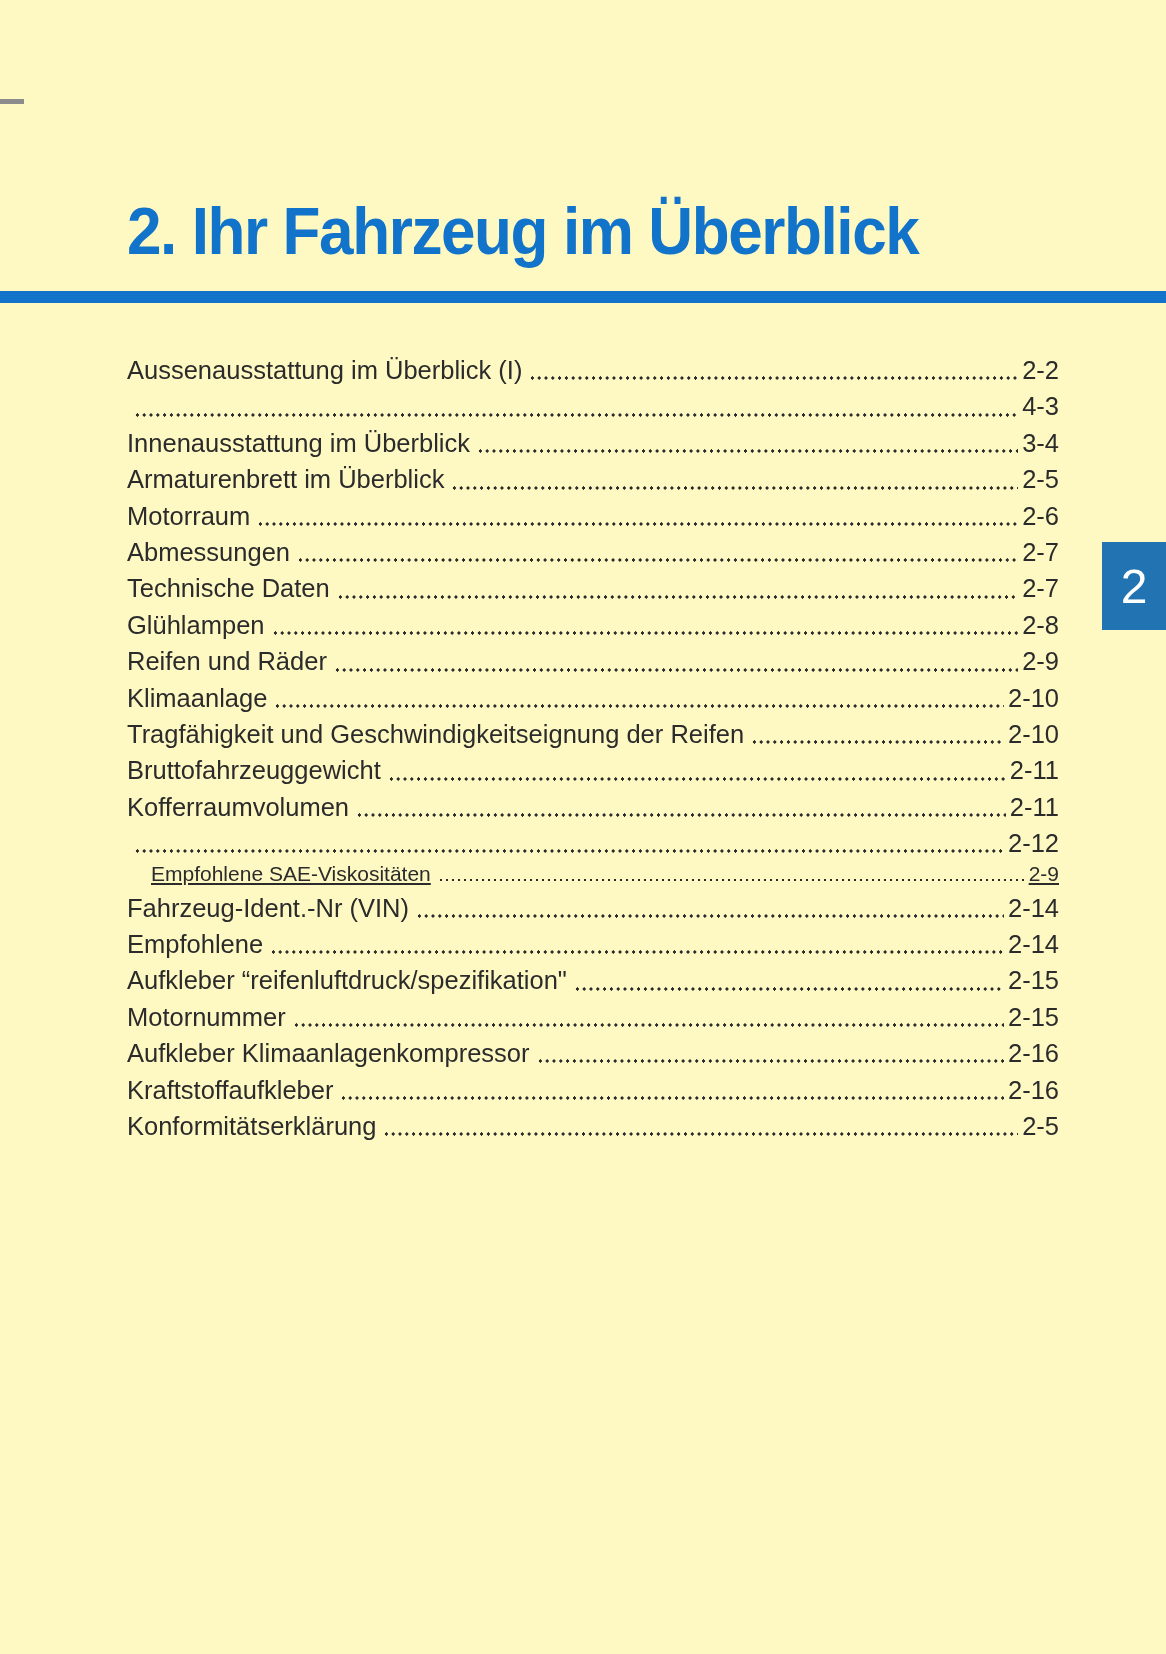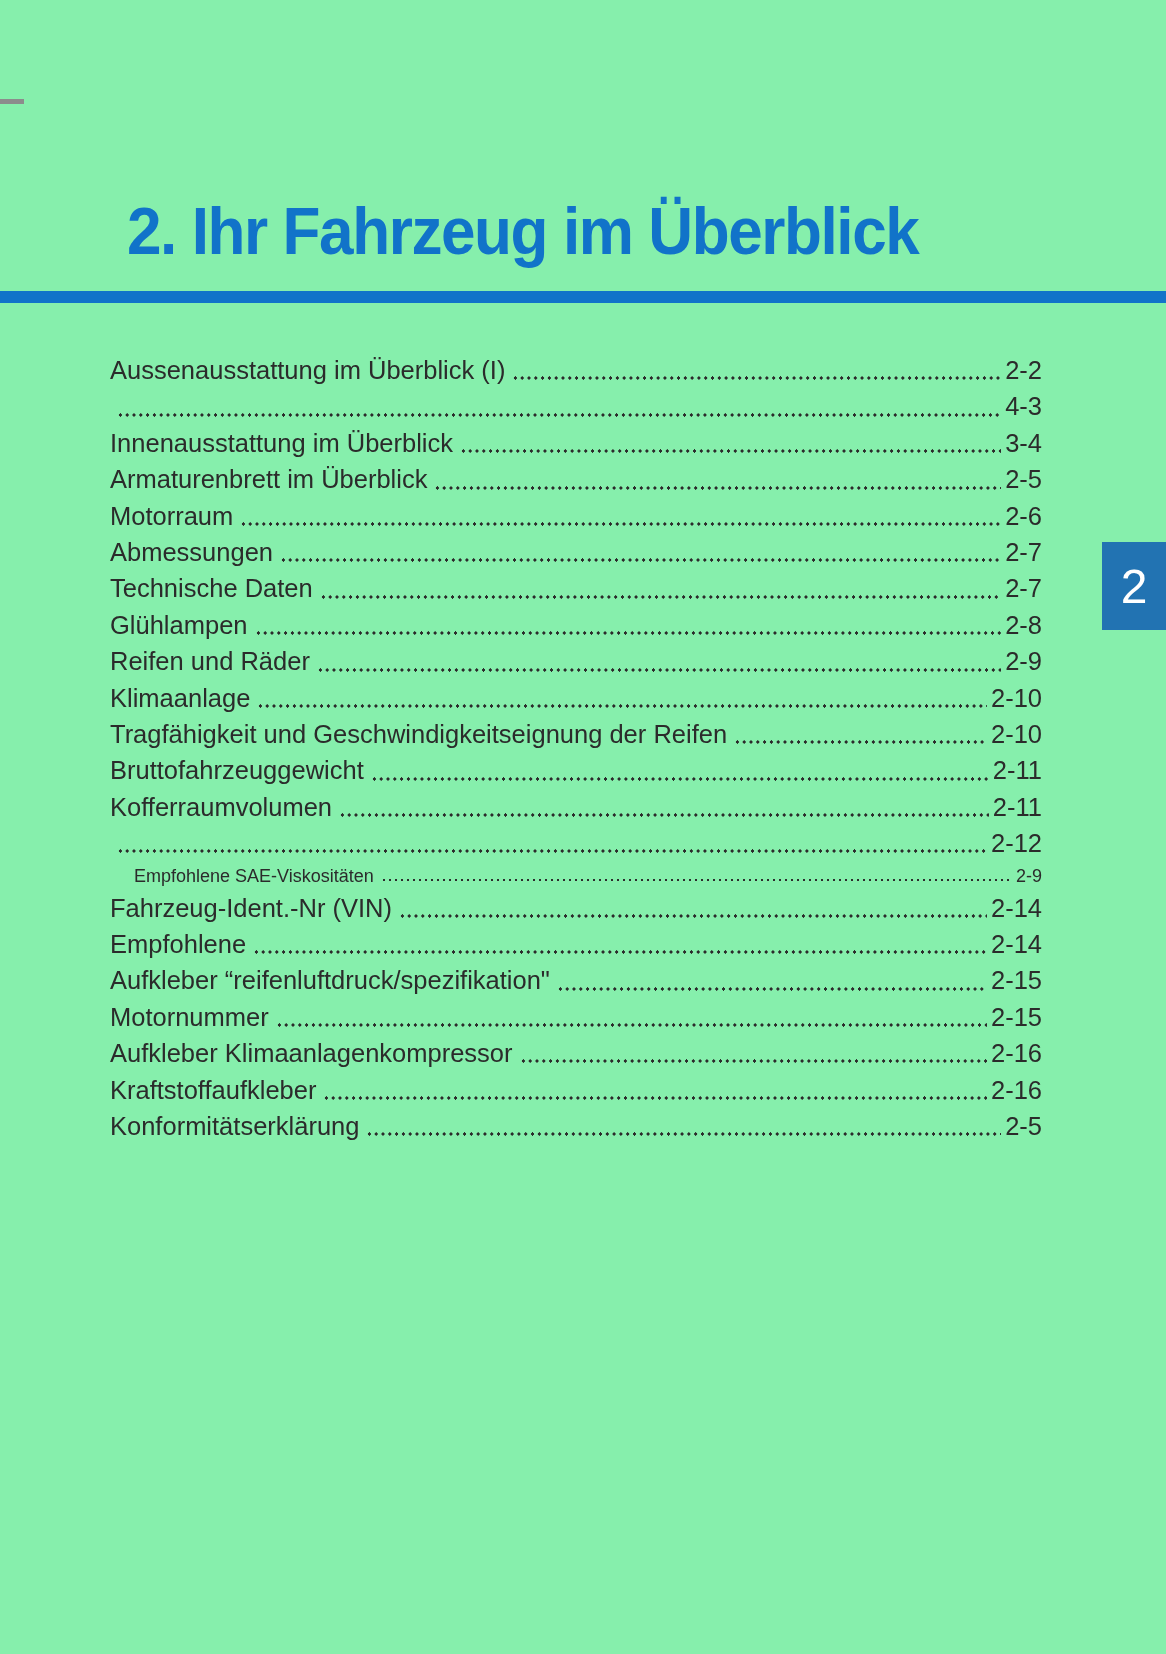--- a/index.html
+++ b/index.html
@@ -13,21 +13,21 @@
   body {
     width: 1166px; height: 1654px;
     background: #ffffff;
     font-family: "Liberation Sans", sans-serif;
     position: relative;
     overflow: hidden;
   }
   .page {
     position: absolute; inset: 0;
     width: 1166px; height: 1654px;
-    background: #86efac;
+    background: #fef9c3;
     overflow: hidden;
   }
   .corner-dash {
     position: absolute; left: 0; top: 99px;
     width: 24px; height: 5px;
     background: var(--dash);
   }
   .title {
     position: absolute; left: 127px; top: 193px;
     margin: 0;
@@ -45,35 +45,36 @@
   }
   .chapter-tab {
     position: absolute; right: 0; top: 542px;
     width: 64px; height: 88px;
     background: var(--tab);
     color: #ffffff;
     display: flex; align-items: center; justify-content: center;
     font-size: 48px; font-weight: 400;
   }
   .toc {
-    position: absolute; left: 110px; top: 349px;
+    position: absolute; left: 127px; top: 349px;
     width: 932px;
   }
   .toc-row {
     display: flex;
     align-items: flex-end;
     height: 36.4px;
     font-size: 25.5px;
     line-height: 1.15;
     color: var(--text);
   }
   .toc-row.sub {
     height: 28px;
-    font-size: 18px;
+    font-size: 21px;
     padding-left: 24px;
+    text-decoration: underline;
   }
   .toc-label { white-space: nowrap; }
   .toc-page  { white-space: nowrap; }
   .leader {
     flex: 1 1 auto;
     height: 4px;
     margin: 0 4px 5px 7px;
     background-image: radial-gradient(circle, var(--text) 1.5px, transparent 1.6px);
     background-size: 6.8px 4px;
     background-repeat: repeat-x;

